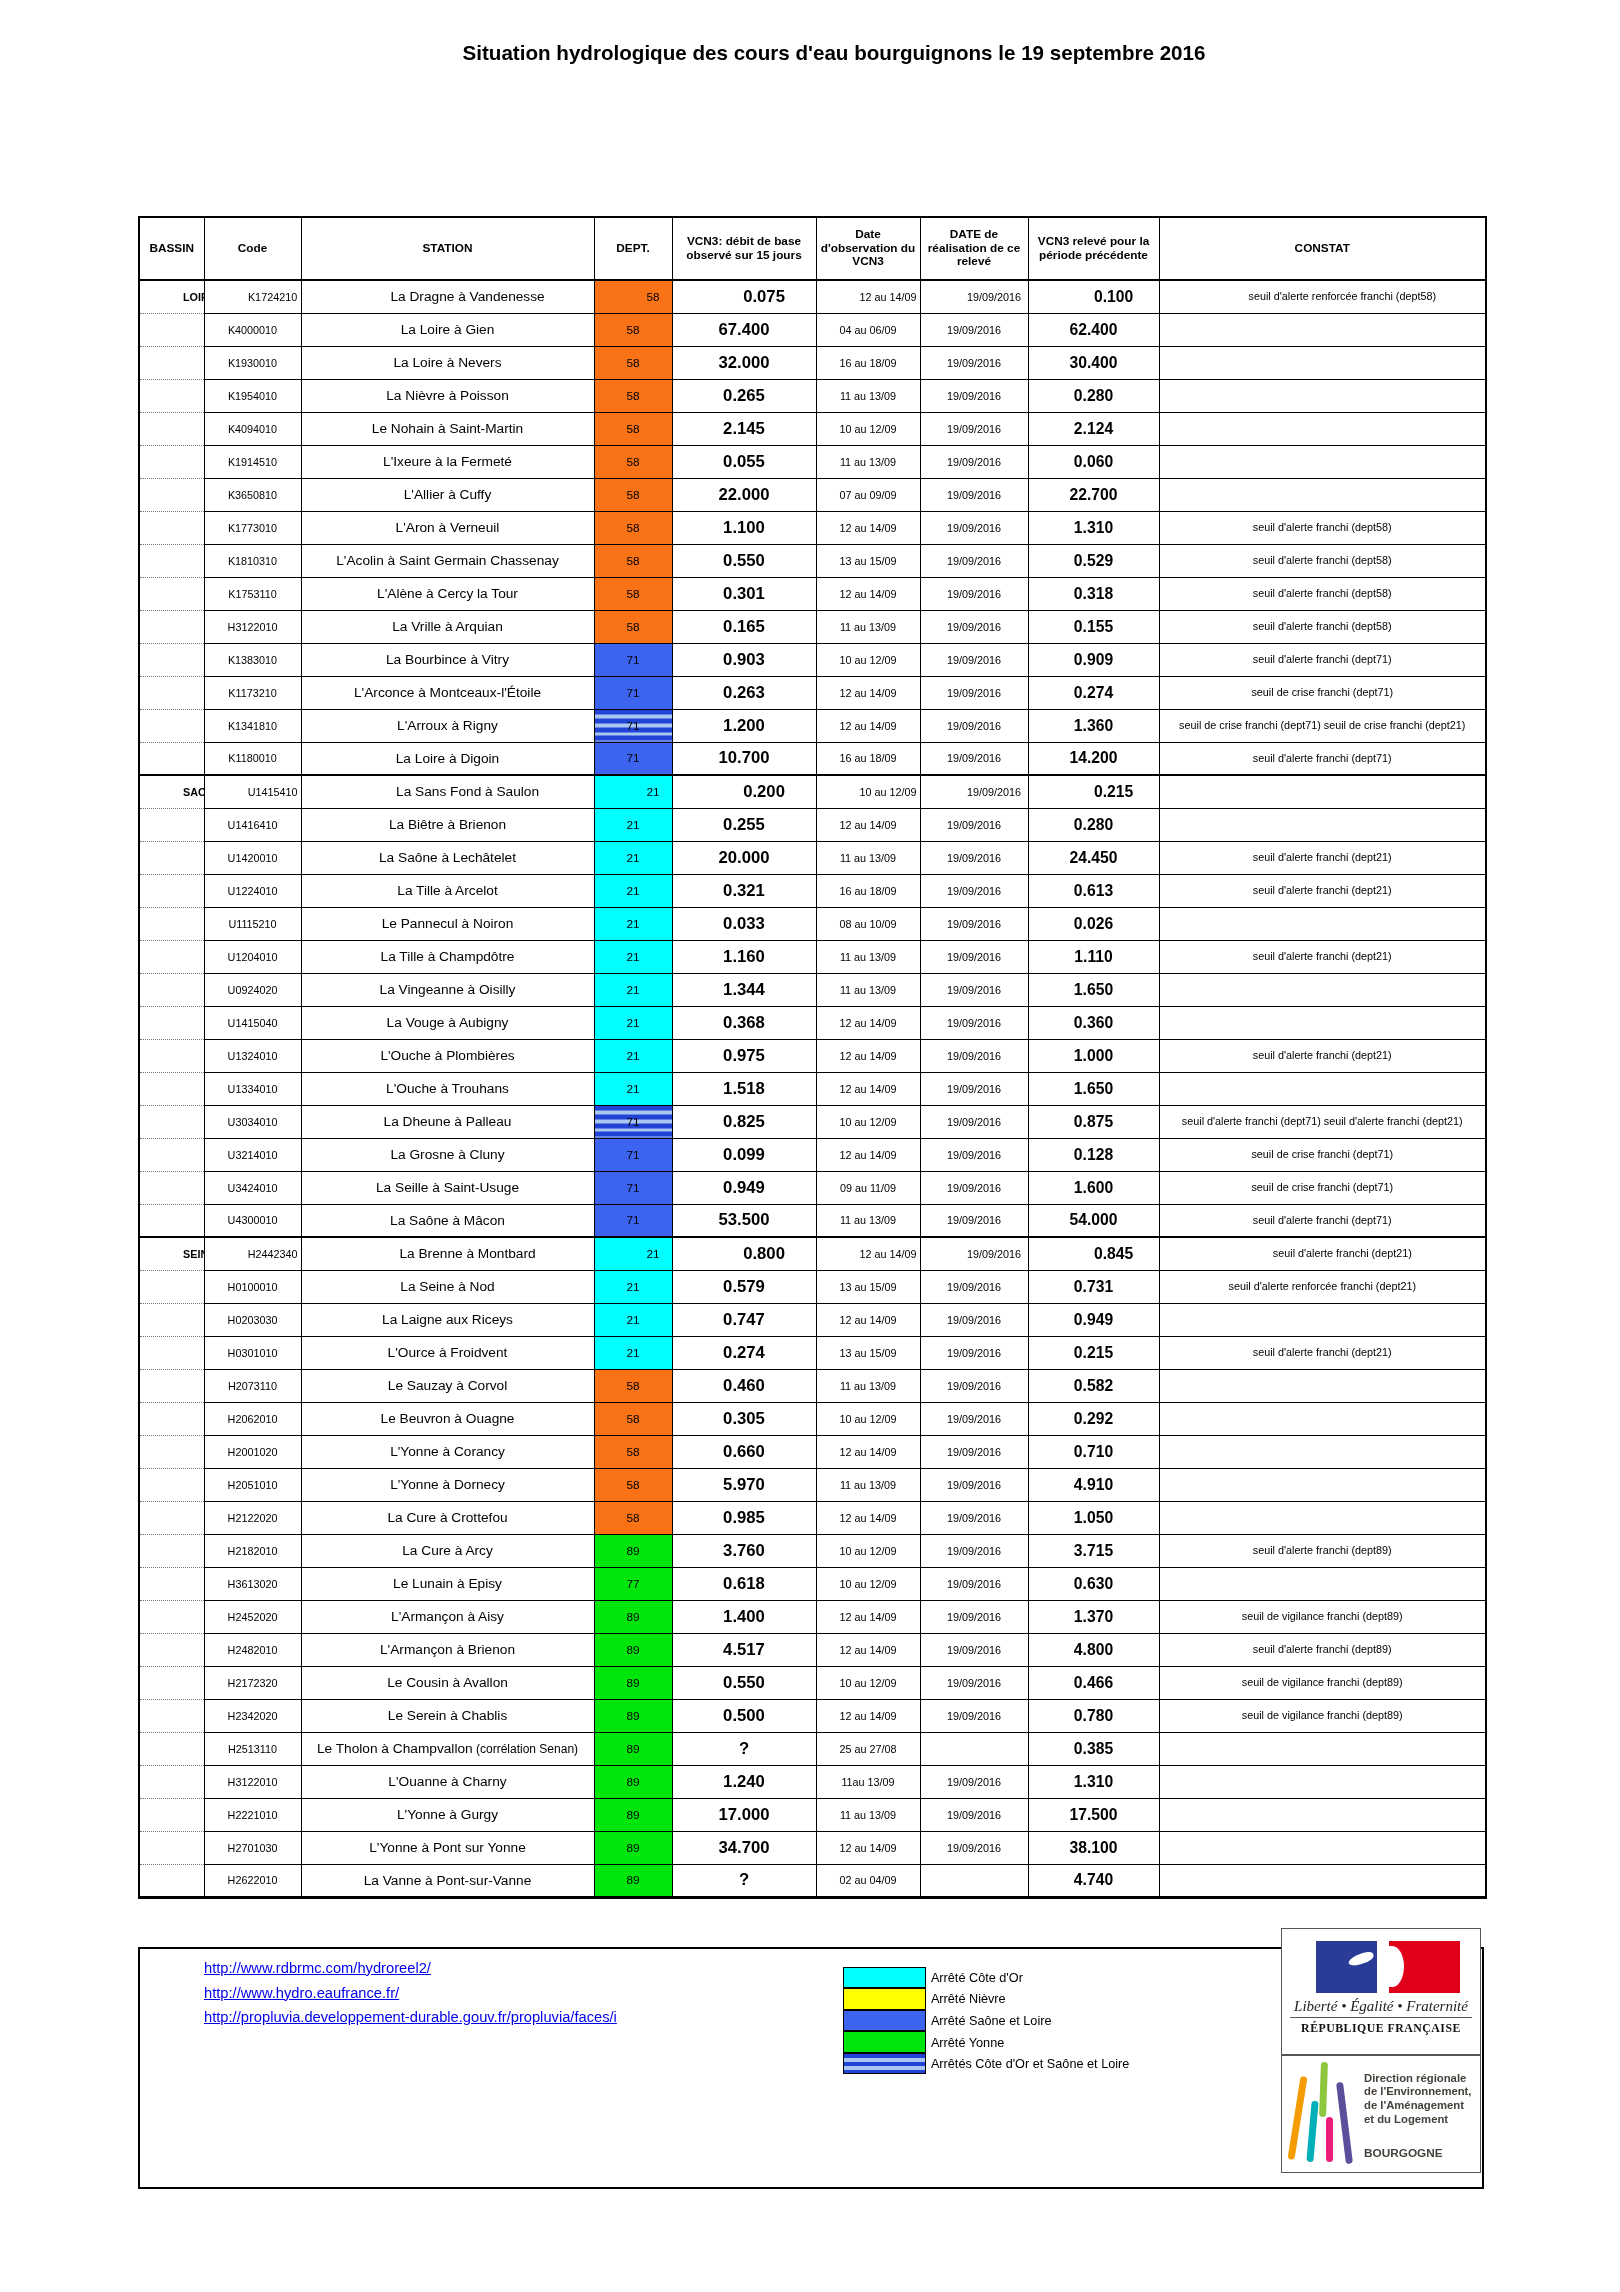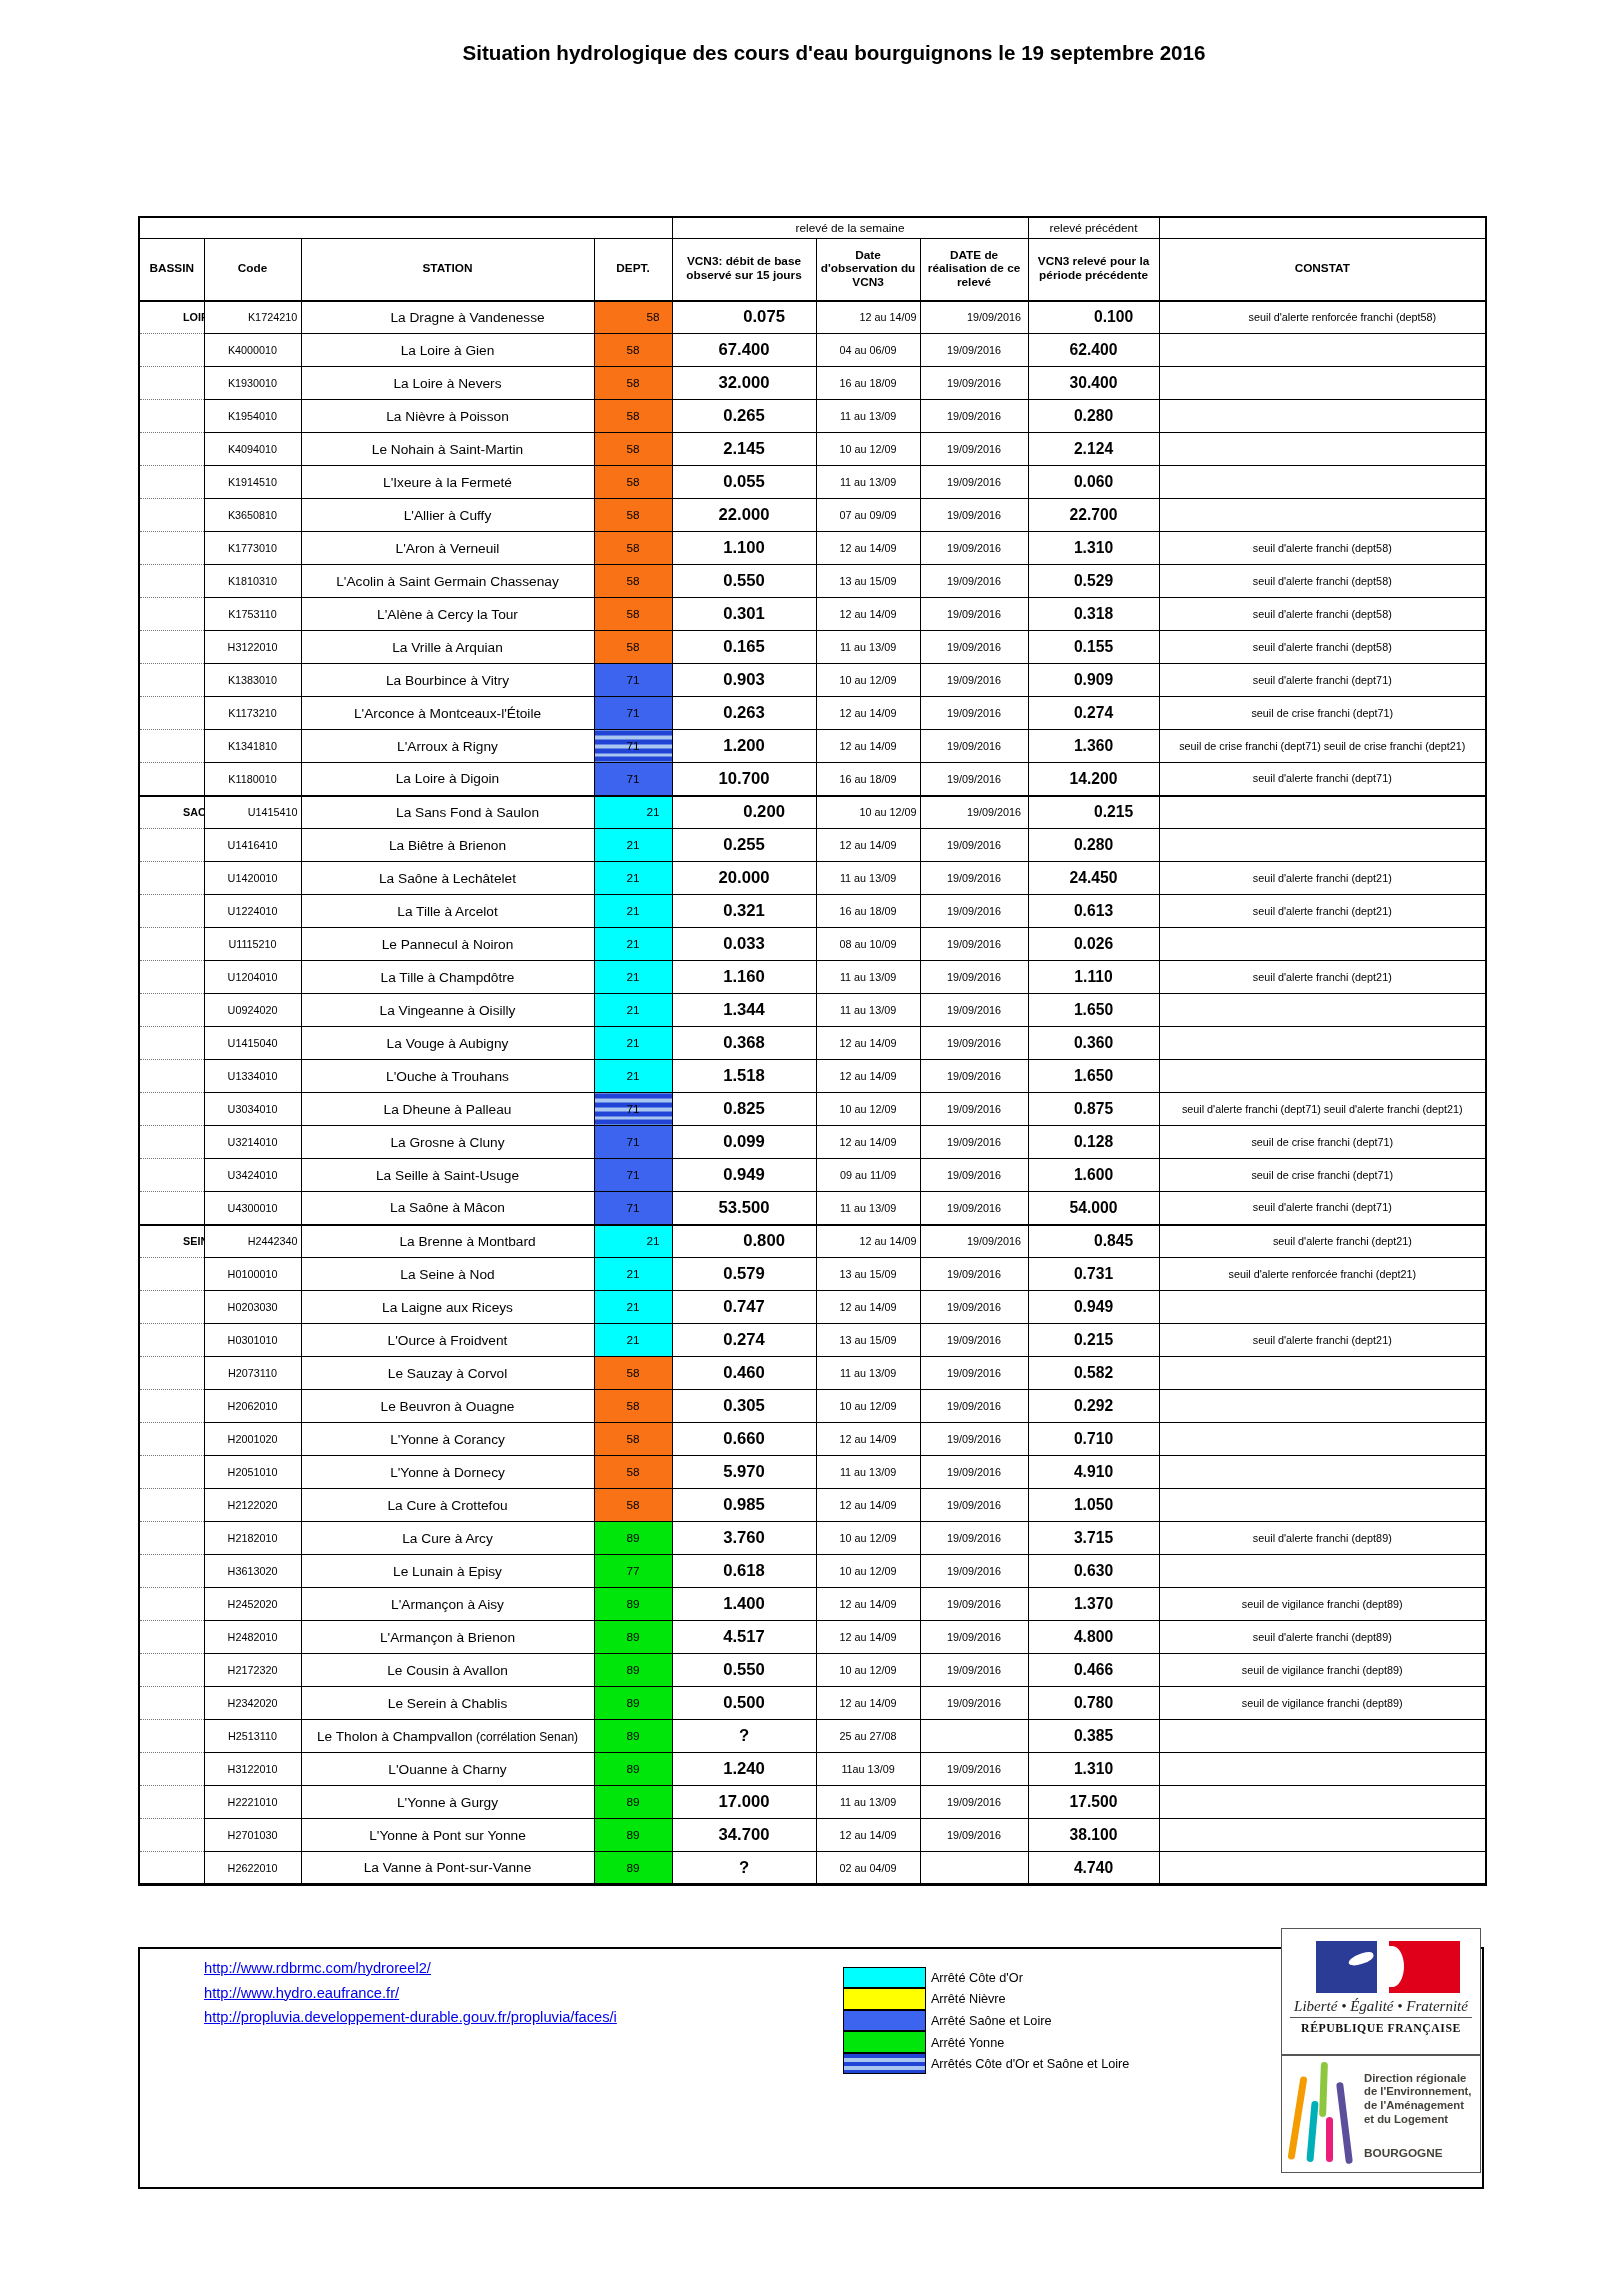--- a/index.html
+++ b/index.html
@@ -85,26 +85,20 @@
         <col style="width:97px">
         <col style="width:293px">
       <col style="width:78px">
         <col style="width:144px">
         <col style="width:104px">
       <col style="width:108px">
         <col style="width:131px">
         <col style="width:327px">
     </colgroup>
     <thead>
-      <tr class="gh">
-        <th colspan="4"></th>
-        <th colspan="3">relevé de la semaine</th>
-        <th>relevé précédent</th>
-        <th></th>
-      </tr>
       <tr class="mh">
         <th class="h-bassin">BASSIN</th>
         <th>Code</th>
         <th class="h-station">STATION</th>
         <th>DEPT.</th>
         <th class="h-vcn3">VCN3: débit de base observé sur 15 jours</th>
         <th>Date d'observation du VCN3</th>
         <th>DATE de réalisation de ce relevé</th>
         <th class="h-prev">VCN3 relevé pour la période précédente</th>
         <th class="h-constat">CONSTAT</th>
@@ -356,20 +350,31 @@
         <tr>
           <td class="c-bassin"></td>
           <td class="c-code">U1415040</td>
           <td class="c-station">La Vouge à Aubigny</td>
           <td class="c-dept dep-c">21</td>
           <td class="c-vcn3">0.368</td>
           <td class="c-date">12 au 14/09</td>
           <td class="c-date">19/09/2016</td>
           <td class="c-prev">0.360</td>
           <td class="c-constat"></td>
+        </tr>
+        <tr>
+          <td class="c-bassin"></td>
+          <td class="c-code">U1324010</td>
+          <td class="c-station">L'Ouche à Plombières</td>
+          <td class="c-dept dep-c">21</td>
+          <td class="c-vcn3">0.975</td>
+          <td class="c-date">12 au 14/09</td>
+          <td class="c-date">19/09/2016</td>
+          <td class="c-prev">1.000</td>
+          <td class="c-constat">seuil d'alerte franchi (dept21)</td>
         </tr>
         <tr>
           <td class="c-bassin"></td>
           <td class="c-code">U1334010</td>
           <td class="c-station">L'Ouche à Trouhans</td>
           <td class="c-dept dep-c">21</td>
           <td class="c-vcn3">1.518</td>
           <td class="c-date">12 au 14/09</td>
           <td class="c-date">19/09/2016</td>
           <td class="c-prev">1.650</td>

